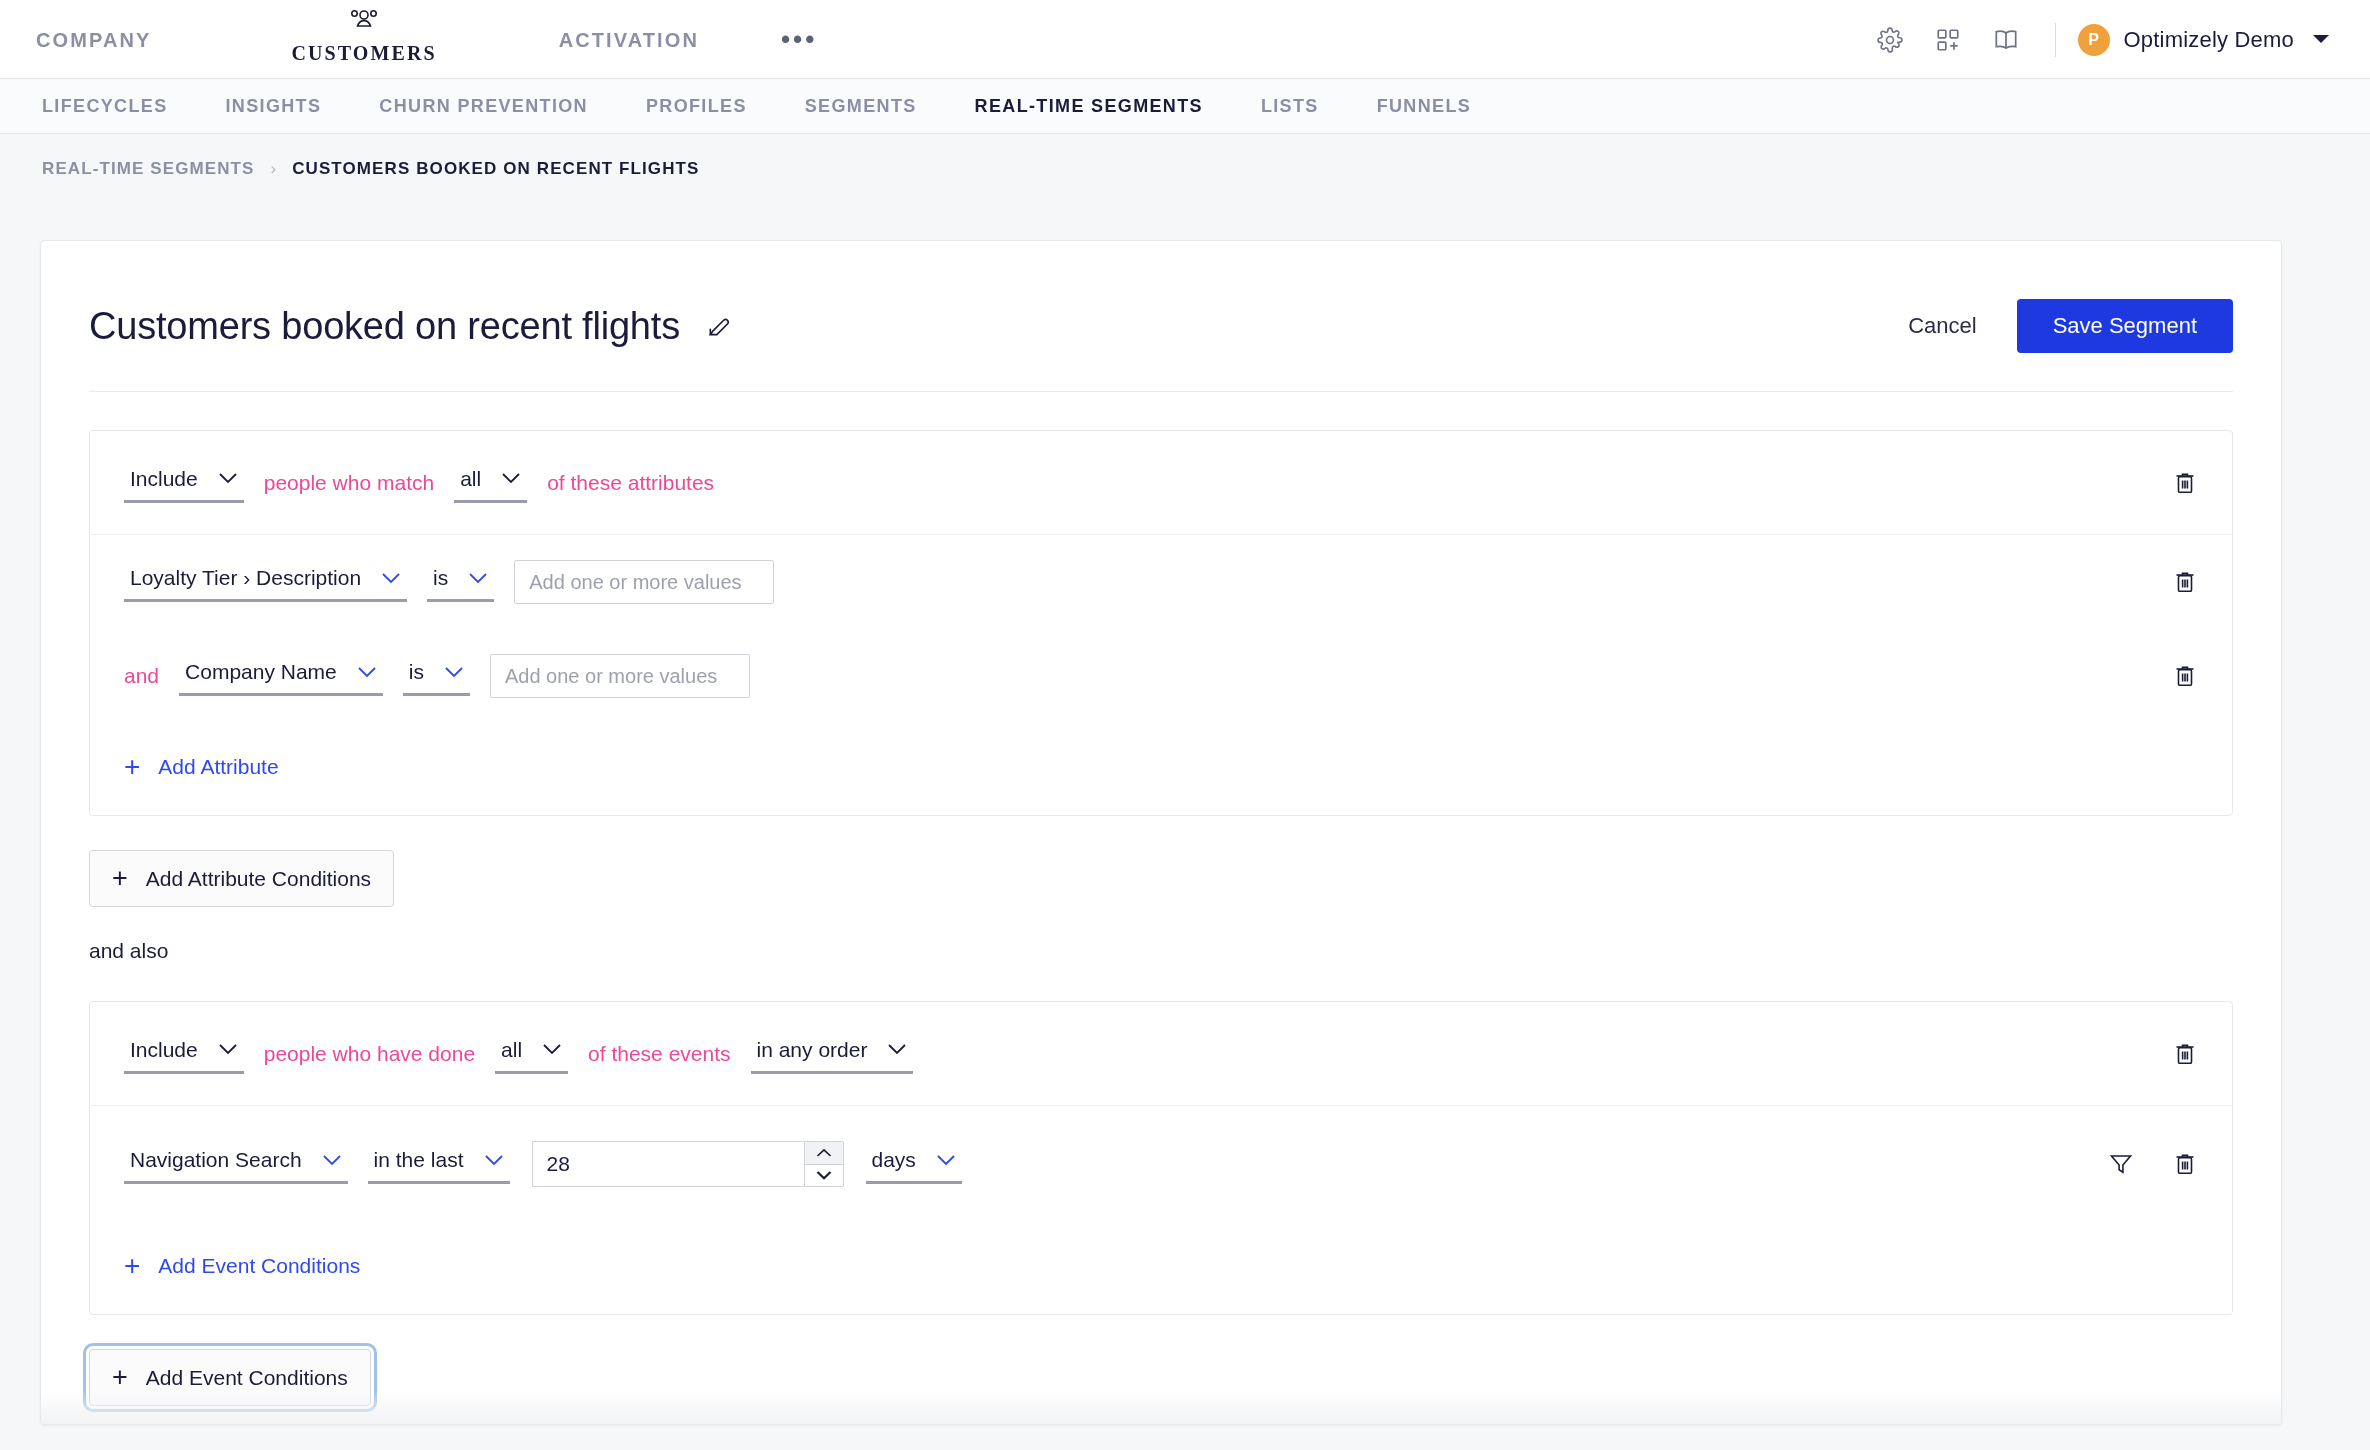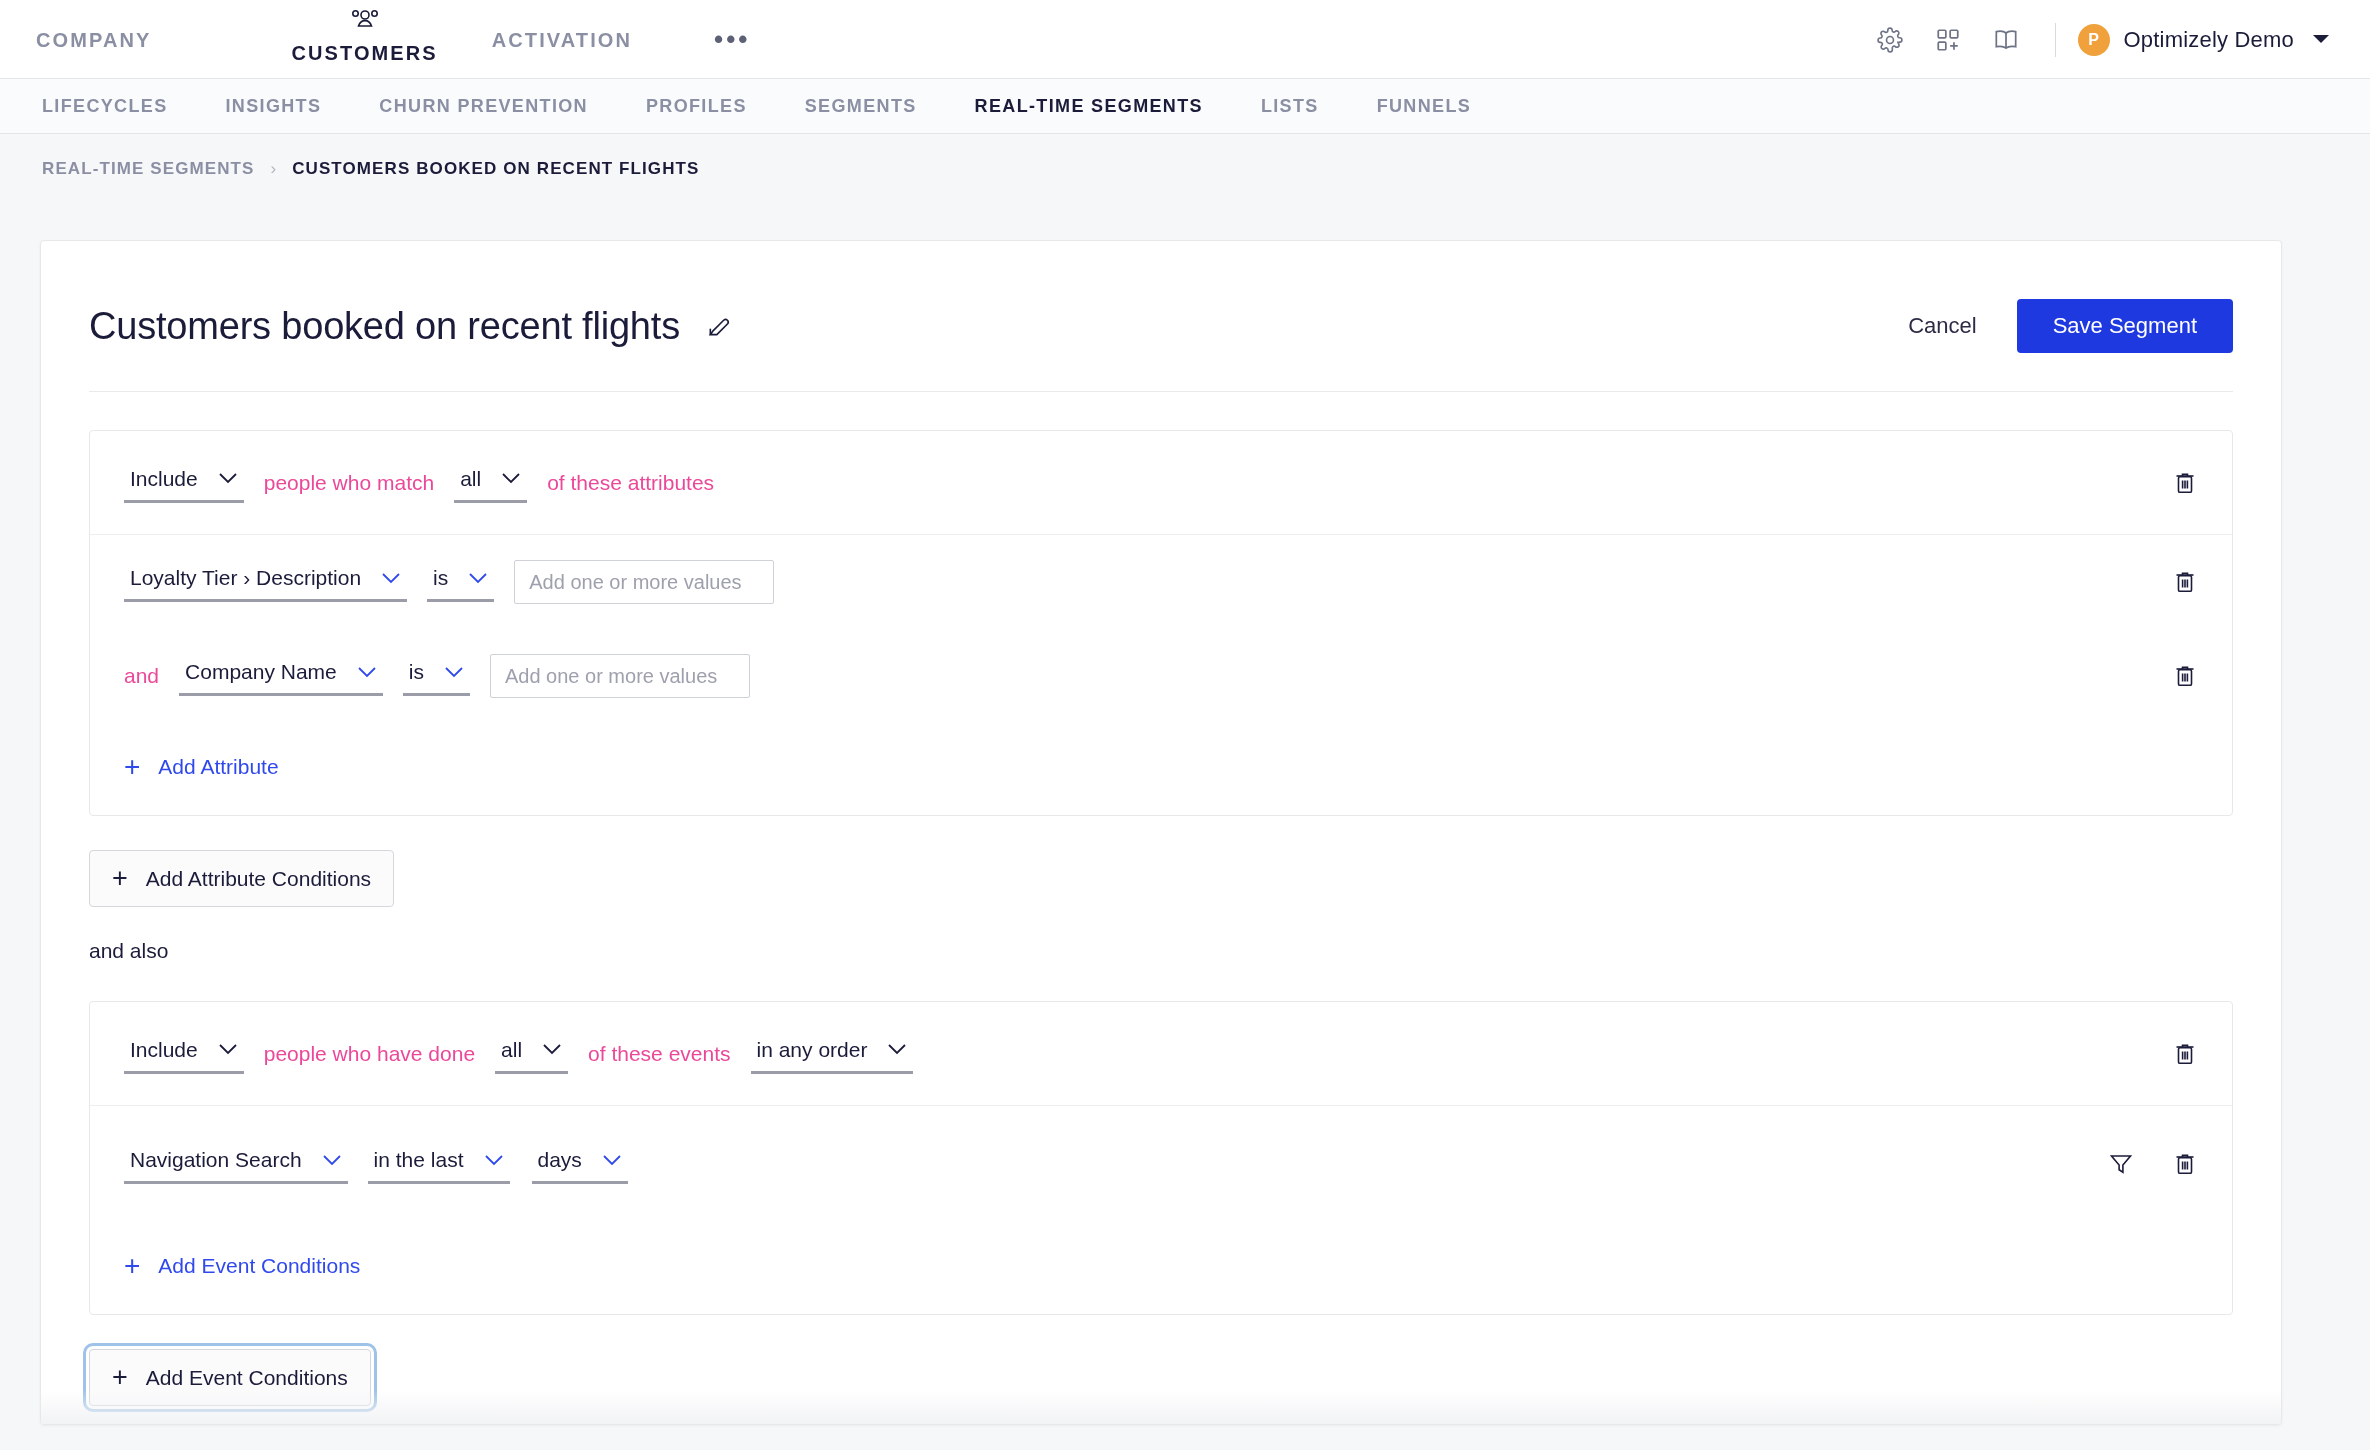--- a/index.html
+++ b/index.html
@@ -28,21 +28,21 @@
     color: #8b8fa3;
     cursor: pointer;
     position: relative;
   }
   .brand-item .lbl { line-height: 1; }
   .brand-item.plain { padding-top: 30px; }
   .brand-item.active { color: #1b1b3a; padding-top: 8px; }
   .brand-item.active .ico { margin-bottom: 8px; }
   .brand-item.dots { padding-top: 26px; font-size: 26px; letter-spacing: 3px; color: #5d6175; }
   #brand-company { margin-left: 0; }
-  #brand-customers { margin-left: 78px; margin-right: 26px;}
+  #brand-customers { margin-left: 78px; margin-right: 94px; font-family: Liberation Serif, serif;}
   #brand-activation { margin-left: 28px; text-align: right; }
   #brand-more { margin-left: 20px; }
 
   .topbar-right {
     position: absolute; right: 40px; top: 0; height: 79px;
     display: flex; align-items: center; gap: 0;
   }
   .ticon { width: 46px; height: 46px; display: flex; align-items: center; justify-content: center; cursor: pointer; margin-left: 12px; }
   .vsep { width: 1px; height: 34px; background: #d8dade; margin: 0 22px 0 26px; }
   .avatar {
@@ -451,20 +451,35 @@
       </div>
       <div class="fsel blue gap-m">
         <span class="fsel-label">in the last</span>
         <span class="chev">
           <svg width="20" height="13" viewBox="0 0 20 13" fill="none" stroke="#2f49ec" stroke-width="1.8">
               <path d="M2 2 L10 10 L18 2"></path>
             </svg>
         </span>
       </div>
 
+      <div class="num-wrap">
+        <input class="num-field" type="text" value="28" style="">
+        <div class="spin">
+          <div class="up">
+            <svg width="16" height="10" viewBox="0 0 16 10" fill="none" stroke="#1b1b3a" stroke-width="1.6">
+                <path d="M1.5 8 L8 1.8 L14.5 8"></path>
+              </svg>
+          </div>
+          <div class="dn">
+            <svg width="16" height="10" viewBox="0 0 16 10" fill="none" stroke="#1b1b3a" stroke-width="2.2">
+                <path d="M1.5 2 L8 8.2 L14.5 2"></path>
+              </svg>
+          </div>
+        </div>
+      </div>
 
       <div class="fsel blue gap-m" style="margin-left:22px">
         <span class="fsel-label">days</span>
         <span class="chev">
           <svg width="20" height="13" viewBox="0 0 20 13" fill="none" stroke="#2f49ec" stroke-width="1.8">
               <path d="M2 2 L10 10 L18 2"></path>
             </svg>
         </span>
       </div>
 

